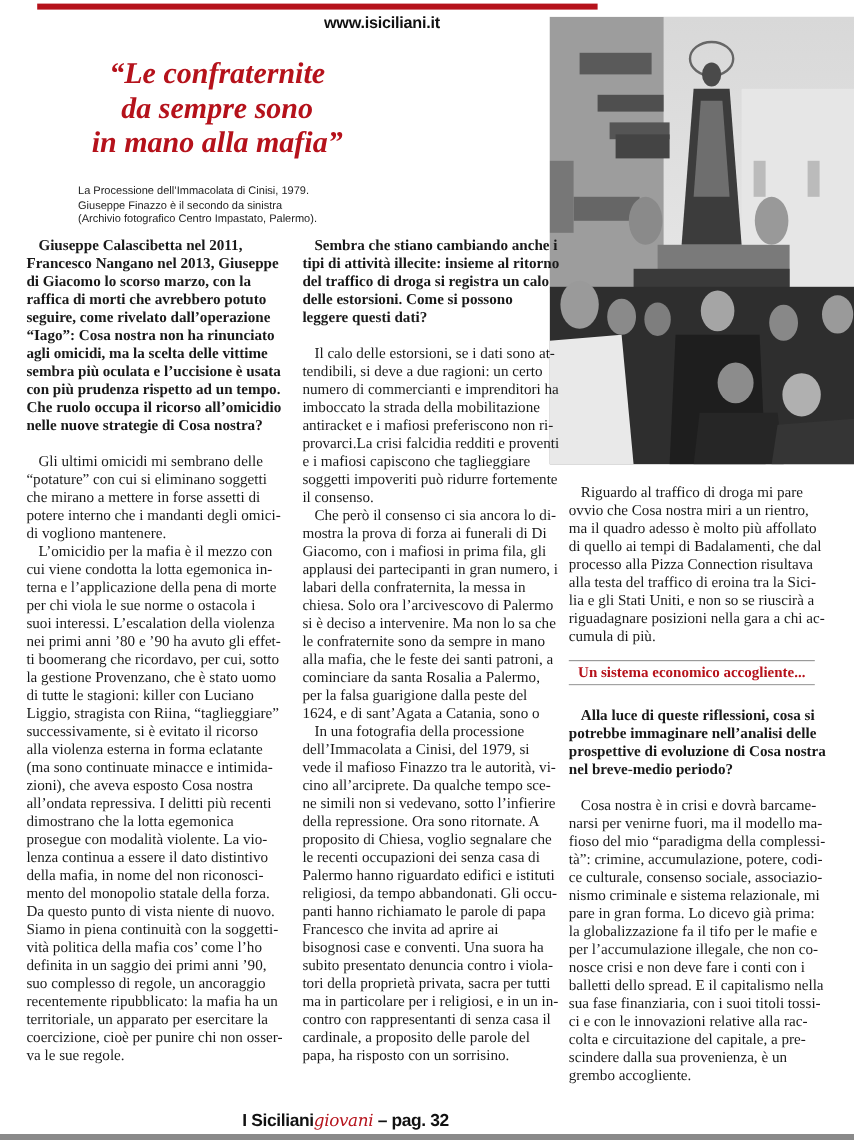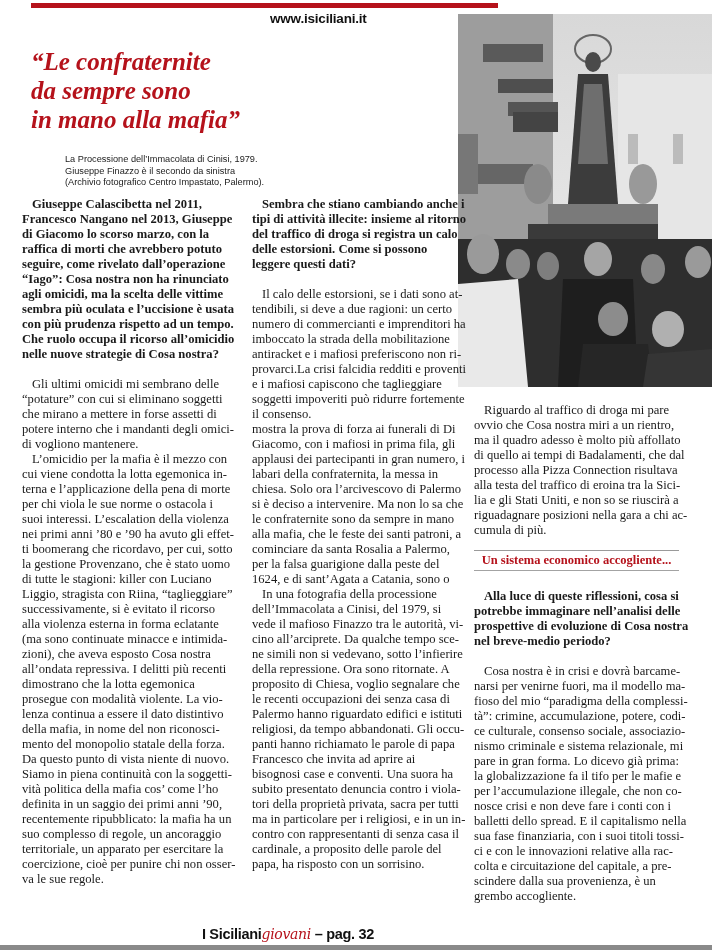--- a/index.html
+++ b/index.html
@@ -2,21 +2,21 @@
 <html><head>
 <meta charset="utf-8">
 <style>
   * { box-sizing: border-box; margin: 0; padding: 0; }
   html, body { width: 712px; height: 950px; background: #ffffff; overflow: hidden; }
   body { position: relative; font-family: "Liberation Serif", serif; color: #1a1a1a; }
 
   .top-rule { position: absolute; left: 31px; top: 3px; width: 467px; height: 5px; background: #b5121b; }
   .site-url { position: absolute; left: 270px; top: 11px; font-family: "Liberation Sans", sans-serif; font-weight: bold; font-size: 13.5px; color: #111; letter-spacing: -0.2px; text-align: right; }
 
-  .headline { position: absolute; left: 31px; top: 47px; width: 300px; color: #b5121b; font-family: "Liberation Serif", serif; font-style: italic; font-weight: bold; font-size: 25px; line-height: 29px; }
+  .headline { position: absolute; left: 31px; top: 47px; width: 300px; color: #b5121b; font-family: "Liberation Serif", serif; font-style: italic; font-weight: bold; font-size: 25px; line-height: 29px; text-align: center; }
   .headline div { white-space: nowrap; }
 
   .caption { position: absolute; left: 31px; top: 154px; width: 240px; font-family: "Liberation Sans", sans-serif; font-size: 9.2px; line-height: 11.6px; color: #222; margin-left: 34px; }
   .caption div { white-space: nowrap; }
 
   .photo { position: absolute; left: 458px; top: 14px; width: 254px; height: 373px; overflow: hidden; background: #cfcfcf; }
   .photo svg { display: block; width: 100%; height: 100%; }
 
   .col { position: absolute; width: 206px; font-size: 12.6px; line-height: 15px; text-align: left; }
   .col .q { font-weight: bold; }
@@ -138,22 +138,22 @@
     <div class="ln">all’ondata repressiva. I delitti più recenti</div>
     <div class="ln">dimostrano che la lotta egemonica</div>
     <div class="ln">prosegue con modalità violente. La vio-</div>
     <div class="ln">lenza continua a essere il dato distintivo</div>
     <div class="ln">della mafia, in nome del non riconosci-</div>
     <div class="ln">mento del monopolio statale della forza.</div>
     <div class="ln">Da questo punto di vista niente di nuovo.</div>
     <div class="ln">Siamo in piena continuità con la soggetti-</div>
     <div class="ln">vità politica della mafia cos’ come l’ho</div>
     <div class="ln">definita in un saggio dei primi anni ’90,</div>
+    <div class="ln">suo complesso di regole, un ancoraggio</div>
     <div class="ln">recentemente ripubblicato: la mafia ha un</div>
-    <div class="ln">suo complesso di regole, un ancoraggio</div>
     <div class="ln">territoriale, un apparato per esercitare la</div>
     <div class="ln">coercizione, cioè per punire chi non osser-</div>
     <div class="ln">va le sue regole.</div>
   </div>
 </div>
 
 <div class="col col2">
   <div class="q">
     <div class="ln ind">Sembra che stiano cambiando anche i</div>
     <div class="ln">tipi di attività illecite: insieme al ritorno</div>
@@ -167,20 +167,21 @@
     <div class="ln">tendibili, si deve a due ragioni: un certo</div>
     <div class="ln">numero di commercianti e imprenditori ha</div>
     <div class="ln">imboccato la strada della mobilitazione</div>
     <div class="ln">antiracket e i mafiosi preferiscono non ri-</div>
     <div class="ln">provarci.La crisi falcidia redditi e proventi</div>
     <div class="ln">e i mafiosi capiscono che taglieggiare</div>
     <div class="ln">soggetti impoveriti può ridurre fortemente</div>
     <div class="ln">il consenso.</div>
   </div>
   <div>
+    <div class="ln ind">Che però il consenso ci sia ancora lo di-</div>
     <div class="ln">mostra la prova di forza ai funerali di Di</div>
     <div class="ln">Giacomo, con i mafiosi in prima fila, gli</div>
     <div class="ln">applausi dei partecipanti in gran numero, i</div>
     <div class="ln">labari della confraternita, la messa in</div>
     <div class="ln">chiesa. Solo ora l’arcivescovo di Palermo</div>
     <div class="ln">si è deciso a intervenire. Ma non lo sa che</div>
     <div class="ln">le confraternite sono da sempre in mano</div>
     <div class="ln">alla mafia, che le feste dei santi patroni, a</div>
     <div class="ln">cominciare da santa Rosalia a Palermo,</div>
     <div class="ln">per la falsa guarigione dalla peste del</div>

